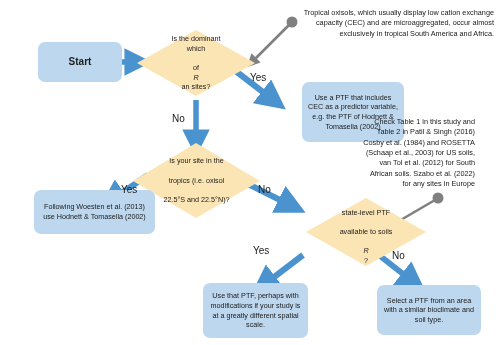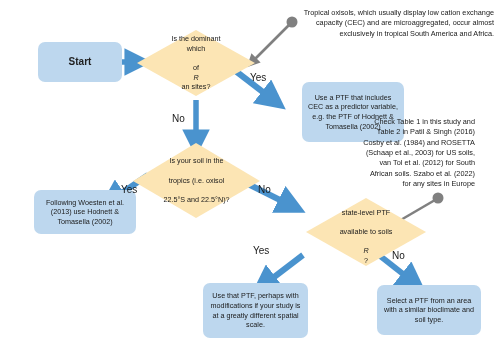--- a/index.html
+++ b/index.html
@@ -153,28 +153,28 @@
     </div>
   </div>
 
   <div class="node rbox" style="left:276px; top:82px; width:102px; height:60px;">
     <span>Use a PTF that includes CEC as a predictor variable, e.g. the PTF of Hodnett &amp; Tomasella (2002)</span>
   </div>
 
   <div class="diamond-wrap" style="left:133px; top:143px; width:127px; height:75px;">
     <div class="label">
       <span>
-        <span>Is your soil in the</span><br>
+        <span>Is your site in the</span><br>
         <span>tropics (i.e. oxisol</span><br>
         <span>22.5°S and 22.5°N)?</span>
       </span>
     </div>
   </div>
 
-  <div class="node rbox" style="left:8px; top:190px; width:102px; height:44px;">
+  <div class="node rbox" style="left:8px; top:190px; width:121px; height:44px;">
     <span>Following Woesten et al. (2013) use Hodnett &amp; Tomasella (2002)</span>
   </div>
 
   <div class="diamond-wrap" style="left:306px; top:198px; width:120px; height:68px;">
     <div class="label">
       <span>
         <br>
         <span>state-level PTF</span><br>
         <span>available to soils</span><br>
         <em>R</em><span>?</span>

